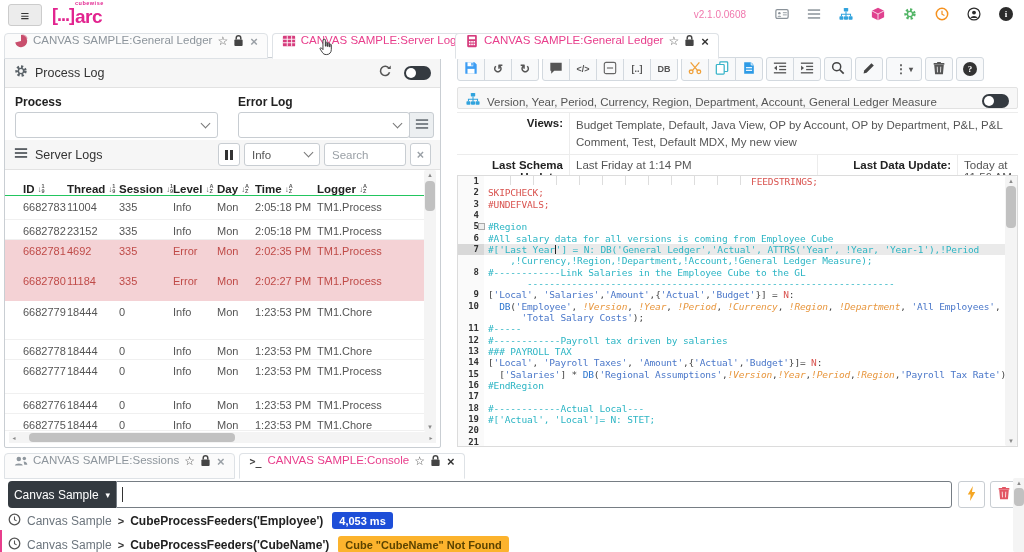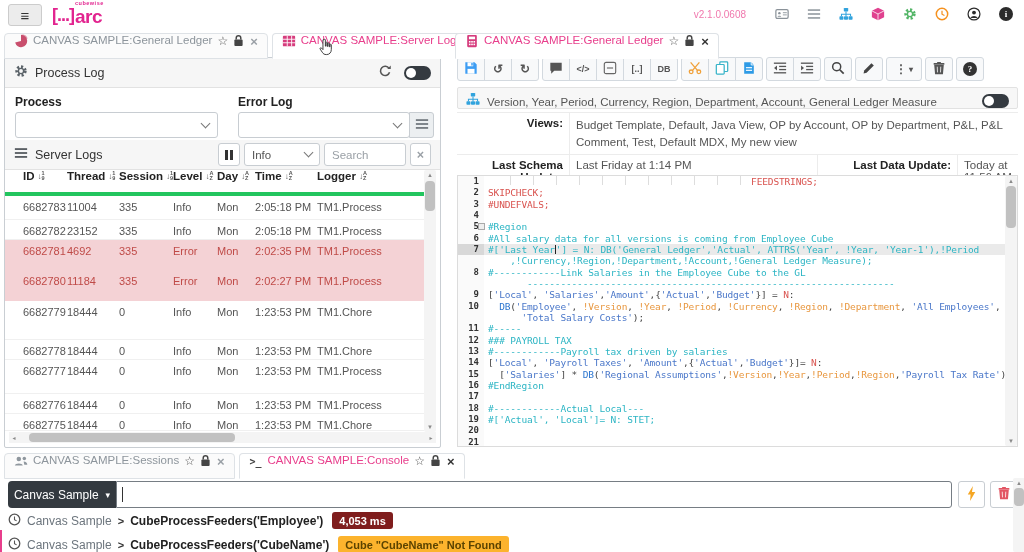--- a/index.html
+++ b/index.html
@@ -51,21 +51,21 @@
   
   #sl-hd{top:82px}
   .mini-btn{height:23px;background:#fff;border:1px solid #c8cdd2;border-radius:3px;display:flex;align-items:center;justify-content:center;cursor:pointer}
   .pausebars{width:8px;height:10px;border-left:3px solid #333;border-right:3px solid #333}
   #sl-level{position:relative;width:76px;height:23px;border:1px solid #c8cdd2;border-radius:3px;display:flex;align-items:center;padding:0 7px;font-size:11.5px;color:#555;background:#fff;cursor:pointer}
   #sl-search{width:82px;height:23px;border:1px solid #c8cdd2;border-radius:3px;padding:0 7px;font-size:11.5px;color:#333;font-family:"Liberation Sans",sans-serif}
   #sl-search::placeholder{color:#9aa0a6}
 
   
   #log-table{position:absolute;left:0;top:112px;width:419px;height:261px;overflow:hidden}
-  .thead{display:flex;height:26px;align-items:flex-start;border-bottom:4px solid #22c55e;font-weight:700;font-size:11.5px;color:#222}
+  .thead{display:flex;height:26px;align-items:flex-end;border-bottom:1px solid #22c55e;font-weight:700;font-size:11.5px;color:#222}
   .thead .th{display:flex;align-items:center;gap:3px;cursor:pointer}
   .sorticon{display:inline-flex;align-items:center;color:#555}
   .sorticon .ar{font-size:8px}
   .sorticon .st{display:flex;flex-direction:column;font-size:5.5px;line-height:5px;font-weight:700}
   .tr{display:flex;align-items:flex-start;border-bottom:1px solid #f0f0f0;font-size:11px;color:#555;cursor:pointer}
   .tr .td{padding-top:5px;white-space:nowrap;overflow:hidden}
   .tr.err{background:#f4d2d5;color:#bf4a47;border-bottom-color:#f4d2d5}
   .c0{width:44px;margin-left:18px}.c1{width:52px}.c2{width:54px}.c3{width:44px}.c4{width:38px}.c5{width:62px}.c6{width:90px}
   .thead .c0{margin-left:18px}
 
@@ -97,37 +97,37 @@
 
   
   #codebox{position:absolute;left:2px;top:118px;width:561px;height:272px;border:1px solid #dcdcdc;background:#fff;overflow:hidden}
   #gutter{position:absolute;left:0;top:0;width:26px;height:100%;background:#fafafa;font-family:"DejaVu Sans Mono",monospace;font-size:9px;font-weight:700;color:#333}
   .gln{height:11.33px;line-height:11.33px;text-align:right;padding-right:5px;position:relative}
   .gln.active{background:#d8d8d8}
   .fold{position:absolute;right:-1px;top:2px;width:7px;height:7px;border:1px solid #aaa;background:#eee}
   #codelines{position:absolute;left:26px;top:0;right:12px;height:100%;font-family:"DejaVu Sans Mono",monospace;font-size:9.5px;letter-spacing:-.15px;color:#444;cursor:text}
   .cl{height:11.33px;line-height:11.33px;white-space:pre;overflow:hidden;padding-left:4px}
   .cl.active{background:#eaeaea}
-  .c-k{color:#d9534f}.c-c{color:#2cb5c4}.c-s{color:#4a77c9}.c-f{color:#2e77d0}.c-v{color:#e8973f;}.c-n{color:#444}
+  .c-k{color:#d9534f}.c-c{color:#2cb5c4}.c-s{color:#4a77c9}.c-f{color:#2e77d0}.c-v{color:#e8973f;font-style:italic}.c-n{color:#444}
   .indent{display:inline-block;height:9px;background:repeating-linear-gradient(to right,transparent 0 22px,#ddd 22px 23px)}
   .codecaret{display:inline-block;width:1px;height:9px;background:#222;vertical-align:-1px}
 
   
   #console-panel{position:absolute;left:0;top:478px;width:852px;height:74px;background:#fff}
   #accent-strip{position:absolute;left:0;top:52px;width:2px;height:22px;background:#e83e8c}
   #scope-btn{position:absolute;left:8px;top:3px;width:108px;height:27px;background:#343a40;color:#fff;border:none;border-radius:4px 0 0 4px;font-size:12px;display:flex;align-items:center;justify-content:center;gap:7px;cursor:pointer;font-family:"Liberation Sans",sans-serif}
   #console-input{position:absolute;left:116px;top:3px;width:836px;height:27px;border:1px solid #767d84;border-radius:0 3px 3px 0;padding:0 6px;font-size:12px;font-family:"Liberation Sans",sans-serif}
   #console-caret{position:absolute;left:122px;top:9px;width:1px;height:15px;background:#333}
   #bolt-btn{position:absolute;left:958px;top:3px;width:27px;height:27px}
   #contrash-btn{position:absolute;left:990px;top:3px;width:28px;height:27px}
   .centry{position:absolute;left:8px;display:flex;align-items:center;gap:6px;font-size:12px;color:#6c757d;white-space:nowrap}
   .centry .ccmd{font-weight:700;color:#222}
   .centry .csep{font-weight:700;color:#333;font-size:11px}
   .badge{display:inline-block;padding:2.5px 7px;border-radius:3px;font-size:11px;font-weight:700;margin-left:3px}
-  .badge.success{background:#7f1d1d;color:#fff}
+  .badge.success{background:#1d4ed8;color:#fff}
   .badge.warning{background:#fcb32d;color:#5b4300}
 
   #mouse-cursor{position:absolute;left:318px;top:37px;z-index:99;pointer-events:none}
 </style>
 </head>
 <body>
 
 <div id="app">
 
   <header id="topbar">
@@ -736,22 +736,22 @@
           <div class="cl"><span class="c-c">#Region</span></div>
           <div class="cl"><span class="c-c">#All salary data for all versions is coming from Employee Cube</span></div>
           <div class="cl active"><span class="c-c">#['Last Year</span><span class="codecaret"></span><span class="c-c">'] = N: DB('General Ledger','Actual', ATTRS('Year', !Year, 'Year-1'),!Period</span></div>
           <div class="cl"><span class="c-c">    ,!Currency,!Region,!Department,!Account,!General Ledger Measure);</span></div>
           <div class="cl"><span class="c-c">#------------Link Salaries in the Employee Cube to the GL</span></div>
           <div class="cl"><span class="c-c">       ------------------------------------------------------------------</span></div>
           <div class="cl"><span class="c-n">[</span><span class="c-s">'Local'</span><span class="c-n">, </span><span class="c-s">'Salaries'</span><span class="c-n">,</span><span class="c-s">'Amount'</span><span class="c-n">,{</span><span class="c-s">'Actual'</span><span class="c-n">,</span><span class="c-s">'Budget'</span><span class="c-n">}] = </span><span class="c-k">N</span><span class="c-n">:</span></div>
           <div class="cl"><span class="c-n">  </span><span class="c-f">DB</span><span class="c-n">(</span><span class="c-s">'Employee'</span><span class="c-n">, </span><span class="c-v">!Version</span><span class="c-n">, </span><span class="c-v">!Year</span><span class="c-n">, </span><span class="c-v">!Period</span><span class="c-n">, </span><span class="c-v">!Currency</span><span class="c-n">, </span><span class="c-v">!Region</span><span class="c-n">, </span><span class="c-v">!Department</span><span class="c-n">, </span><span class="c-s">'All Employees'</span><span class="c-n">,</span></div>
           <div class="cl"><span class="c-n">      </span><span class="c-s">'Total Salary Costs'</span><span class="c-n">);</span></div>
           <div class="cl"><span class="c-c">#-----</span></div>
+          <div class="cl"><span class="c-c">#------------Payroll tax driven by salaries</span></div>
           <div class="cl"><span class="c-c">### PAYROLL TAX</span></div>
-          <div class="cl"><span class="c-c">#------------Payroll tax driven by salaries</span></div>
           <div class="cl"><span class="c-n">[</span><span class="c-s">'Local'</span><span class="c-n">, </span><span class="c-s">'Payroll Taxes'</span><span class="c-n">, </span><span class="c-s">'Amount'</span><span class="c-n">,{</span><span class="c-s">'Actual'</span><span class="c-n">,</span><span class="c-s">'Budget'</span><span class="c-n">}]= </span><span class="c-k">N</span><span class="c-n">:</span></div>
           <div class="cl"><span class="c-n">  [</span><span class="c-s">'Salaries'</span><span class="c-n">] * </span><span class="c-f">DB</span><span class="c-n">(</span><span class="c-s">'Regional Assumptions'</span><span class="c-n">,</span><span class="c-v">!Version</span><span class="c-n">,</span><span class="c-v">!Year</span><span class="c-n">,</span><span class="c-v">!Period</span><span class="c-n">,</span><span class="c-v">!Region</span><span class="c-n">,</span><span class="c-s">'Payroll Tax Rate'</span><span class="c-n">);</span></div>
           <div class="cl"><span class="c-c">#EndRegion</span></div>
           <div class="cl"></div>
           <div class="cl"><span class="c-c">#------------Actual Local---</span></div>
           <div class="cl"><span class="c-c">#['Actual', 'Local']= N: STET;</span></div>
           <div class="cl"></div>
           <div class="cl"></div>
         </div>
       <div class="vsb" style="right:0;top:0;height:270px">

